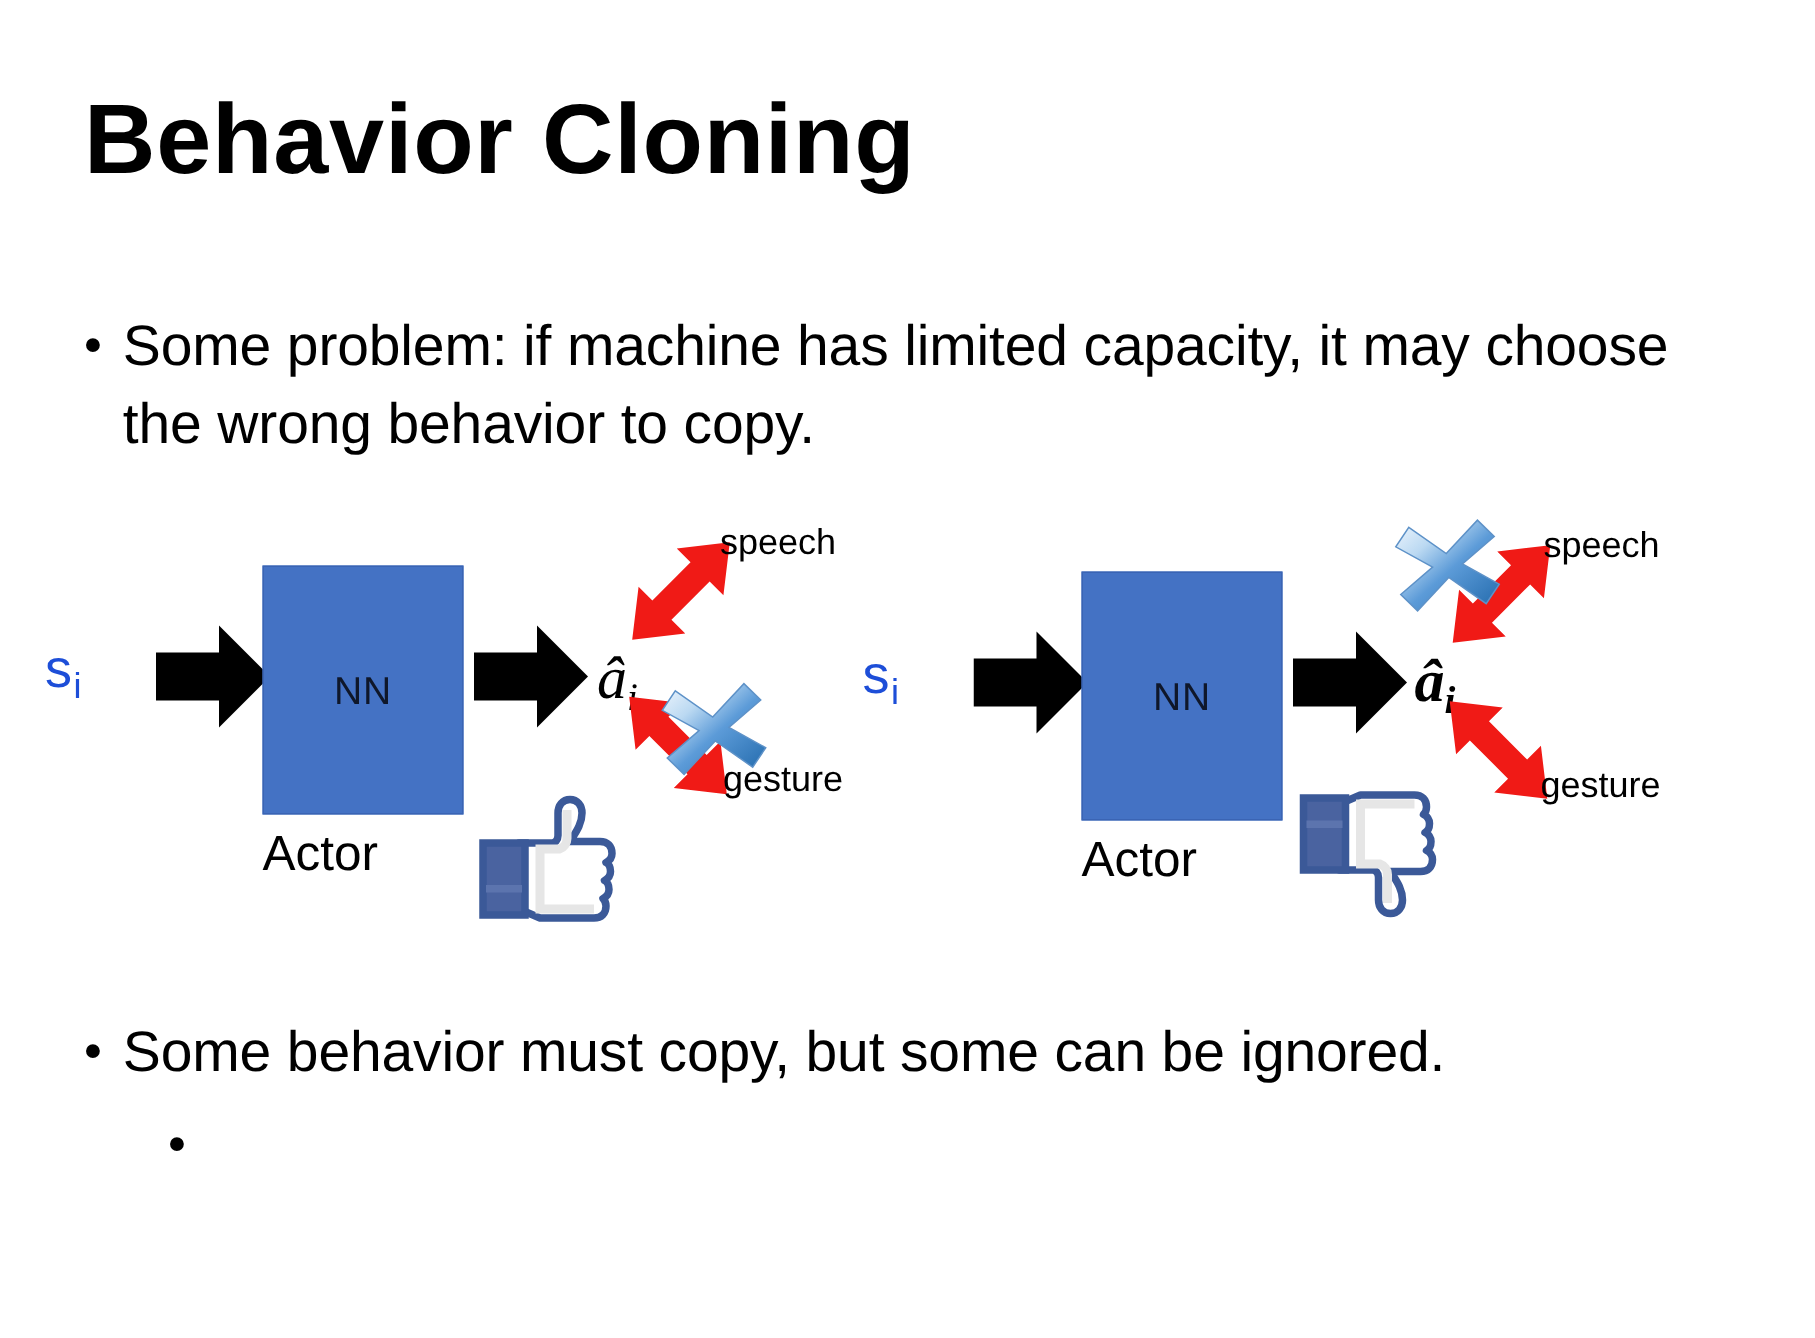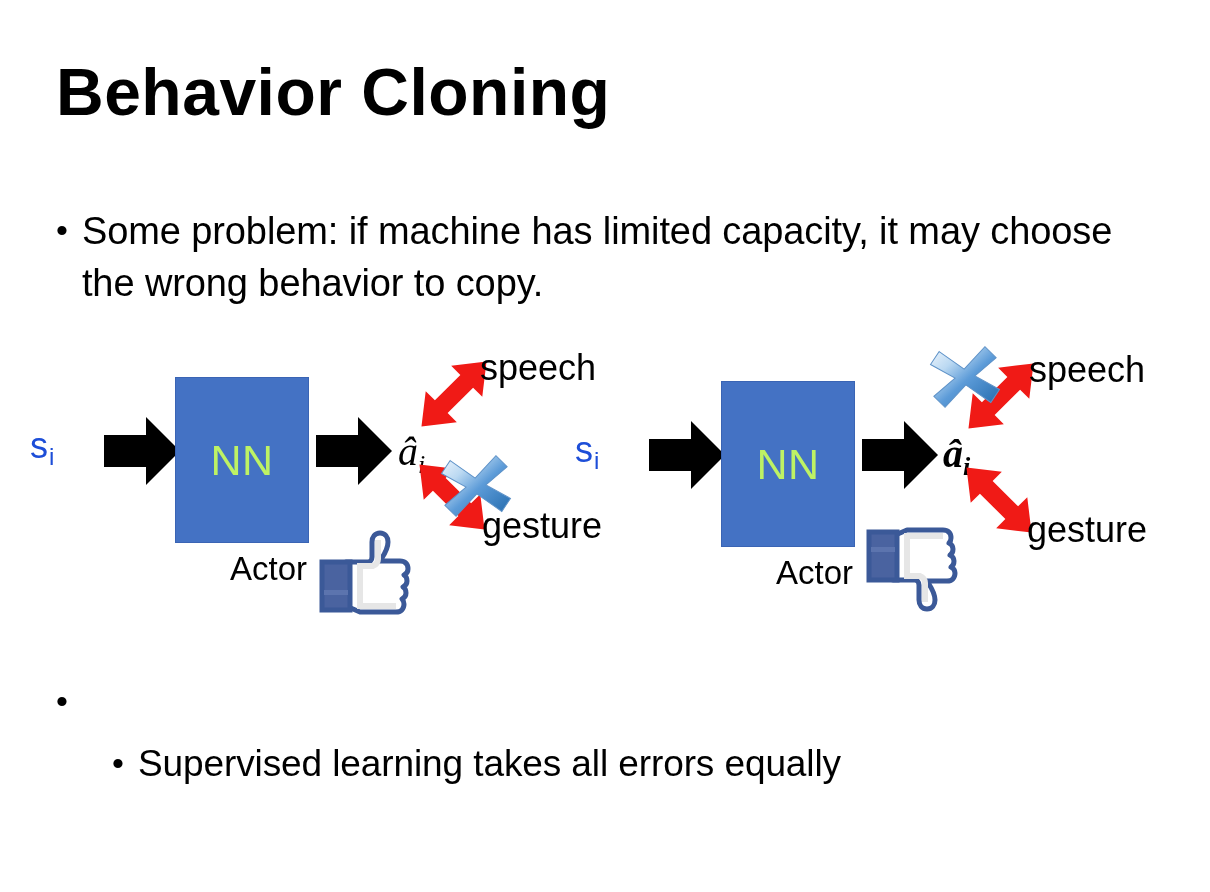--- a/index.html
+++ b/index.html
@@ -108,31 +108,31 @@
   
   .nn-box {
     position: absolute;
     background: #4472C4;
     border: 1.5px solid #3A64B4;
     display: flex;
     align-items: center;
     justify-content: center;
   }
   .nn-box .nn-label {
-    color: #bef264;
-    font-size: 43px;
+    color: #0f172a;
+    font-size: 26px;
     line-height: 1;
     letter-spacing: 0.5px;
   }
   .actor-label {
     position: absolute;
     font-size: 33px;
     line-height: 1;
     color: #000;
-    text-align: right;
+    text-align: left;
   }
 
   
   .action-label {
     position: absolute;
     font-family: "Liberation Serif", serif;
     font-style: italic;
     font-size: 40px;
     line-height: 1;
     color: #000;
@@ -149,21 +149,21 @@
   .red-arrow {
     position: absolute;
     width: 104px;
     height: 104px;
   }
   .red-arrow svg { display: block; }
 
   
   .modality-label {
     position: absolute;
-    font-size: 36px;
+    font-size: 24px;
     line-height: 1;
     color: #000;
     white-space: nowrap;
   }
 
   
   .blue-x {
     position: absolute;
     width: 72px;
     height: 66px;
@@ -338,18 +338,18 @@
           <rect x="6" y="34" width="28" height="48" fill="#4A63A0" stroke="#3B5998" stroke-width="5"></rect>
           <rect x="8" y="62" width="24" height="5" fill="#5C74AE"></rect>
         </g>
       </svg>
     </div>
   </div>
 </div>
 
 <div class="bullet-block" id="bullet-bottom-1">
   <span class="bullet-dot">•</span>
+  <span class="bullet-text">Some behavior must copy, but some can be ignored.</span>
 </div>
 
 <div class="bullet-block" id="bullet-bottom-2">
   <span class="bullet-dot">•</span>
-  <span class="bullet-text">Supervised learning takes all errors equally</span>
 </div>
 
 </body></html>

